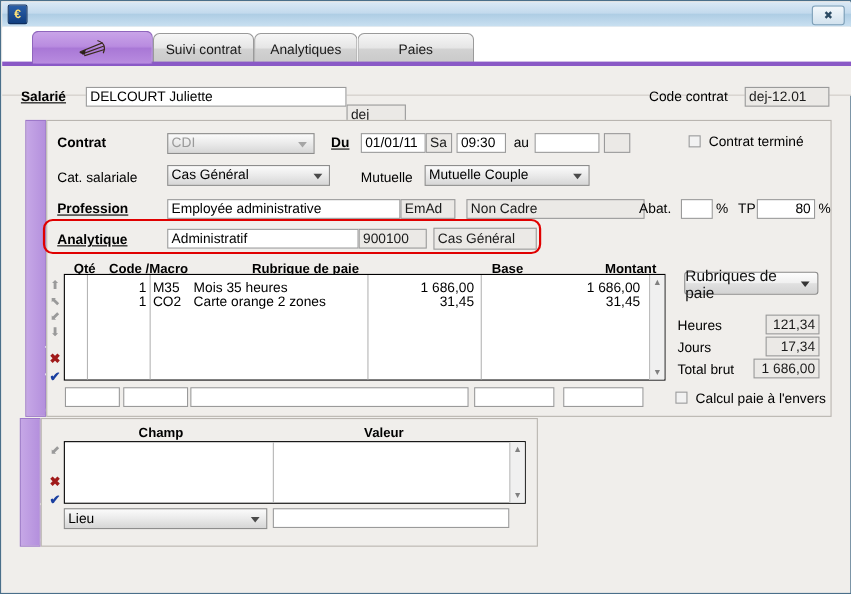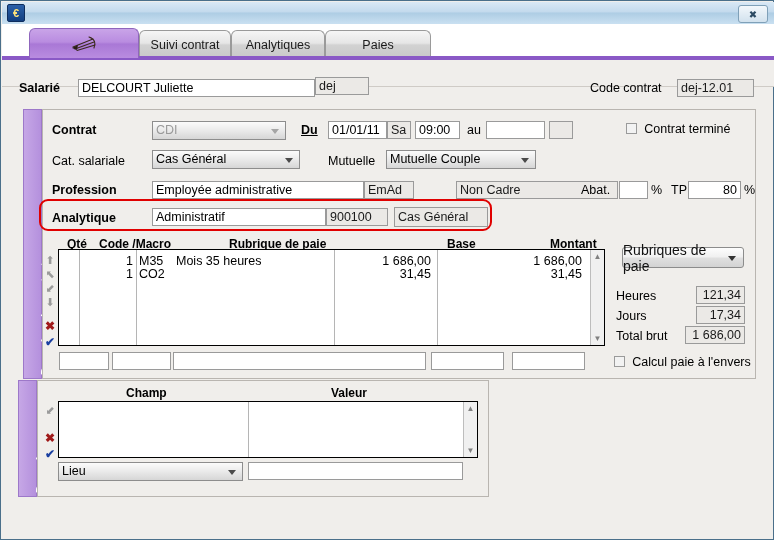--- a/index.html
+++ b/index.html
@@ -70,21 +70,21 @@
     position:absolute;left:1px;top:55px;width:772px;height:4px;
     background:#8a59c6;
   }
 
   
   .hdrband{
     position:absolute;left:1px;top:59px;width:772px;height:26px;
     background:#f0eeeb;border-bottom:1px solid #cfcbc6;
   }
   .lbl{font-size:12.5px;color:#000;white-space:nowrap;}
-  .lbl-b{font-weight:bold;}
+  .lbl-b{font-weight:bold;text-decoration:underline;}
   .fld{
     box-sizing:border-box;height:18px;
     border:1px solid #9a9a9a;background:#ffffff;
     font-size:12.5px;font-family:"Liberation Sans",sans-serif;
     padding:0 3px;line-height:16px;color:#000;
     display:flex;align-items:center;
   }
   .fld.ro{background:#ebe9e6;color:#1a1a1a;}
   .fld.num{justify-content:flex-end;}
   .combo{
@@ -226,38 +226,38 @@
     </div>
     <div class="tab" style="left:229px;width:94px;">
       <span>Analytiques</span>
     </div>
   </div>
   <div class="tabunderline"></div>
 
   <div class="hdrband"></div>
   <div class="lbl lbl-b" style="position:absolute;left:18px;top:80px;">Salarié</div>
   <div class="fld" style="position:absolute;left:77px;top:78px;width:237px;">DELCOURT Juliette</div>
-  <div class="fld ro" style="position:absolute;left:314px;top:76px;width:54px;">dej</div>
+  <div class="fld ro" style="position:absolute;left:314px;top:94px;width:54px;">dej</div>
   <div class="lbl" style="position:absolute;left:589px;top:80px;">Code contrat</div>
   <div class="fld ro" style="position:absolute;left:676px;top:78px;width:77px;">dej-12.01</div>
 
   <div class="vband" style="left:22px;top:108px;width:19px;height:270px;">
     <span style="position:absolute;left:15px;top:266px;">Données du contrat</span>
   </div>
   <div class="panel" style="left:41px;top:108px;width:714px;height:270px;"></div>
 
   <div class="lbl" style="position:absolute;left:51px;top:122px;font-weight:bold;">Contrat</div>
   <div class="combo dis" style="position:absolute;left:151px;top:120px;width:134px;">
     <span>CDI</span>
     <i class="arw"></i>
   </div>
   <div class="lbl" style="position:absolute;left:300px;top:122px;text-decoration:underline;font-weight:bold;">Du</div>
   <div class="fld" style="position:absolute;left:327px;top:120px;width:59px;">01/01/11</div>
   <div class="fld ro" style="position:absolute;left:386px;top:120px;width:24px;">Sa</div>
-  <div class="fld" style="position:absolute;left:414px;top:120px;width:45px;">09:00</div>
+  <div class="fld" style="position:absolute;left:414px;top:120px;width:45px;">09:30</div>
   <div class="lbl" style="position:absolute;left:466px;top:122px;">au</div>
   <div class="fld" style="position:absolute;left:485px;top:120px;width:59px;"></div>
   <div class="fld ro" style="position:absolute;left:548px;top:120px;width:24px;"></div>
 
   <div style="position:absolute;left:625px;top:121px;">
     <span class="chk"></span>
     <span class="lbl" style="margin-left:4px;">Contrat terminé</span>
   </div>
 
   <div class="lbl" style="position:absolute;left:51px;top:153px;">Cat. salariale</div>
@@ -267,21 +267,21 @@
   </div>
   <div class="lbl" style="position:absolute;left:327px;top:153px;">Mutuelle</div>
   <div class="combo" style="position:absolute;left:385px;top:149px;width:150px;">
     <span>Mutuelle Couple</span>
     <i class="arw"></i>
   </div>
 
   <div class="lbl lbl-b" style="position:absolute;left:51px;top:182px;">Profession</div>
   <div class="fld" style="position:absolute;left:151px;top:180px;width:212px;">Employée administrative</div>
   <div class="fld ro" style="position:absolute;left:363px;top:180px;width:50px;">EmAd</div>
-  <div class="fld ro" style="position:absolute;left:423px;top:180px;width:162px;margin-left:32px;">Non Cadre</div>
+  <div class="fld ro" style="position:absolute;left:423px;top:180px;width:162px;">Non Cadre</div>
   <div class="lbl" style="position:absolute;left:580px;top:182px;">Abat.</div>
   <div class="fld" style="position:absolute;left:618px;top:180px;width:29px;"></div>
   <div class="lbl" style="position:absolute;left:650px;top:182px;">%</div>
   <div class="lbl" style="position:absolute;left:670px;top:182px;">TP</div>
   <div class="fld num" style="position:absolute;left:687px;top:180px;width:53px;">80</div>
   <div class="lbl" style="position:absolute;left:743px;top:182px;">%</div>
 
   <div class="lbl lbl-b" style="position:absolute;left:51px;top:210px;">Analytique</div>
   <div class="fld" style="position:absolute;left:151px;top:207px;width:174px;">Administratif</div>
   <div class="fld ro" style="position:absolute;left:325px;top:207px;width:62px;">900100</div>
@@ -311,20 +311,21 @@
       <div class="gcell r" style="left:0;width:74px;">1</div>
       <div class="gcell" style="left:80px;">M35</div>
       <div class="gcell" style="left:117px;">Mois 35 heures</div>
       <div class="gcell r" style="left:180px;width:192px;">1 686,00</div>
       <div class="gcell r" style="left:380px;width:143px;">1 686,00</div>
     </div>
 
     <div class="grow" style="top:17px;">
       <div class="gcell r" style="left:0;width:74px;">1</div>
       <div class="gcell" style="left:80px;">CO2</div>
+      <div class="gcell" style="left:117px;">Carte orange 2 zones</div>
       <div class="gcell r" style="left:180px;width:192px;">31,45</div>
       <div class="gcell r" style="left:380px;width:143px;">31,45</div>
     </div>
     <div class="vscroll">
       <div class="sb" style="top:2px;">▲</div>
       <div class="sb" style="bottom:2px;">▼</div>
     </div>
   </div>
 
   <div class="fld" style="position:absolute;left:58px;top:351px;width:50px;"></div>

